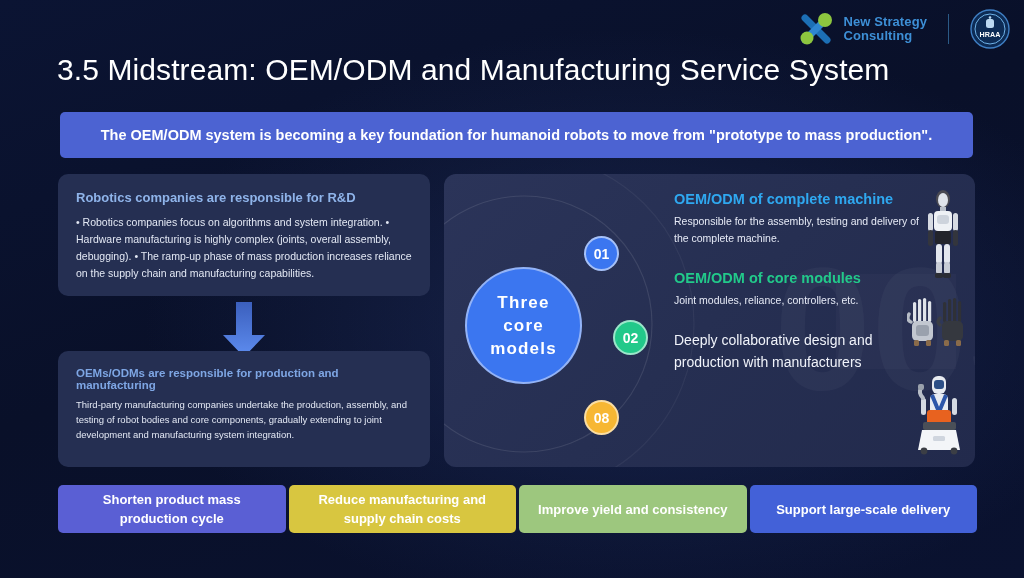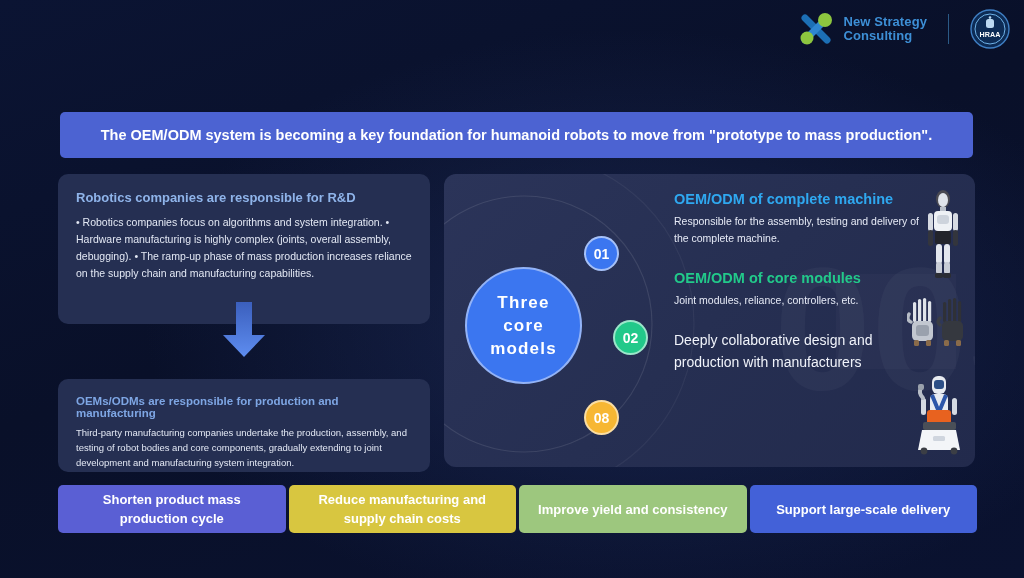--- a/index.html
+++ b/index.html
@@ -55,22 +55,22 @@
   }
 
   
   .left-col { position: absolute; left: 58px; top: 174px; width: 372px; }
   .panel {
     background: #252f52;
     border-radius: 10px;
     padding: 16px 18px 14px 18px;
     position: relative;
   }
-  .panel.p1 { height: 150px; }
-  .panel.p2 { height: 93px; margin-top: 55px; }
+  .panel.p1 { height: 122px; }
+  .panel.p2 { height: 116px; margin-top: 55px; }
   .panel-title {
     color: #8fb4ea; font-size: 13px; font-weight: bold; margin-bottom: 9px;
   }
   .panel.p2 .panel-title { color: #7ea6e4; font-size: 11.5px; margin-bottom: 6px;}
   .panel-body { color: #e3e8f4; font-size: 10.5px; line-height: 17px; }
   .panel.p2 .panel-body { font-size: 9.5px; line-height: 15px; }
 
   .arrow-down {
     position: absolute; left: 50%; transform: translateX(-50%);
     top: 128px;
@@ -156,20 +156,21 @@
       <svg viewBox="0 0 40 40" width="40" height="40">
         <circle cx="20" cy="20" r="19" fill="#0d2b55" stroke="#3f7fc4" stroke-width="1.4"></circle>
         <circle cx="20" cy="20" r="15" fill="none" stroke="#6fb2e8" stroke-width="1"></circle>
         <rect x="16" y="10" width="8" height="9" rx="2.5" fill="#bcd9f2"></rect>
         <circle cx="20" cy="8.6" r="1.3" fill="#bcd9f2"></circle>
         <text x="20" y="27.5" font-size="7.2" font-weight="bold" fill="#ffffff" text-anchor="middle" font-family="Liberation Sans, sans-serif">HRAA</text>
       </svg>
     </span>
   </div>
 
+  <div class="title">3.5 Midstream: OEM/ODM and Manufacturing Service System</div>
 
   <div class="banner">
     <div class="banner-text">The OEM/ODM system is becoming a key foundation for humanoid robots to move from "prototype to mass production".</div>
   </div>
 
   <div class="left-col">
 
     <div class="panel p1">
       <div class="panel-title">Robotics companies are responsible for R&amp;D</div>
       <div class="panel-body">• Robotics companies focus on algorithms and system integration.

